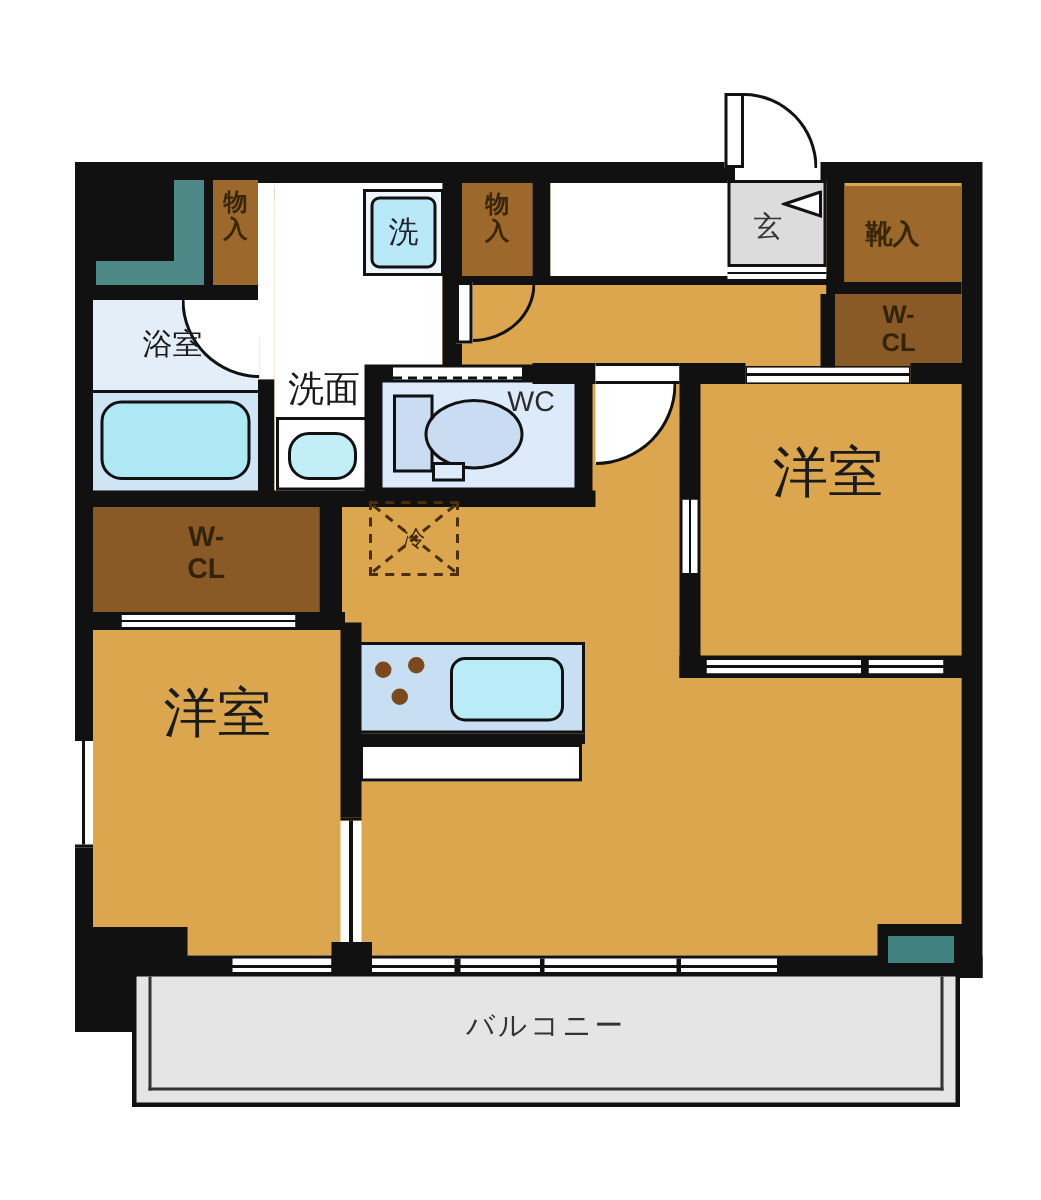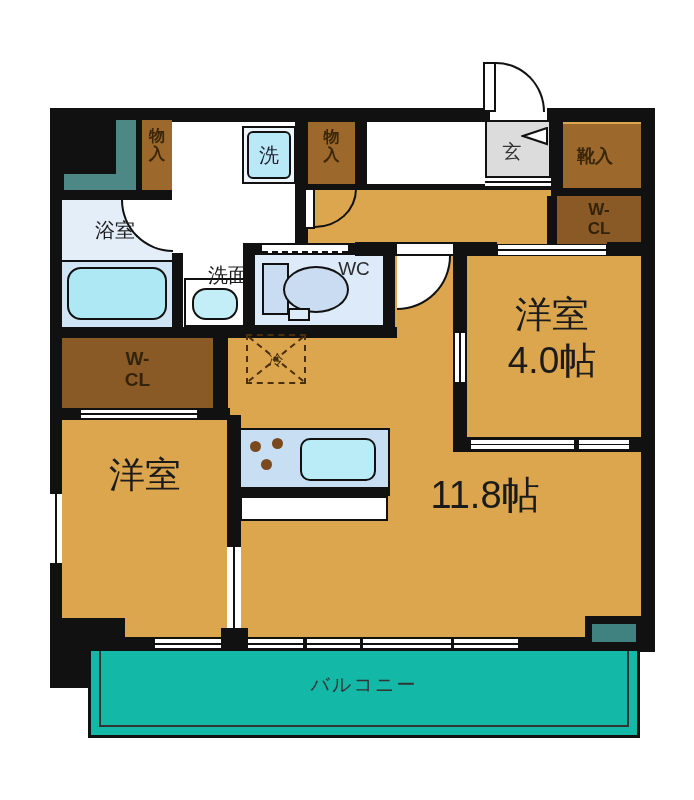--- a/index.html
+++ b/index.html
@@ -57,21 +57,21 @@
   <div class="a w" style="left:172px;top:253px;width:11px;height:84px;"></div>
 
   <div class="a white" style="left:183px;top:122px;width:112px;height:205px;"></div>
   <div class="a" style="left:242px;top:126px;width:54px;height:58px;background:#eef6fc;border:2px solid #111;">
     <div class="a" style="left:3px;top:3px;width:44px;height:48px;background:#b9e9f6;border:2px solid #111;border-radius:6px;display:flex;align-items:center;justify-content:center;">
       <span class="lbl" style="font-size:20px;color:#223;">洗</span>
     </div>
   </div>
   <div class="a" style="left:184px;top:278px;width:63px;height:49px;background:#fff;border:2px solid #111;"></div>
   <div class="a" style="left:192px;top:288px;width:46px;height:32px;background:#c3eef8;border:2px solid #111;border-radius:14px;"></div>
-  <div class="a lbl" style="left:184px;top:263px;width:64px;font-size:20px;margin-left:12px;">洗面</div>
+  <div class="a lbl" style="left:184px;top:245px;width:64px;font-size:24px;">洗面</div>
 
   <div class="a w" style="left:295px;top:120px;width:13px;height:127px;"></div>
   <div class="a brown" style="left:308px;top:122px;width:47px;height:62px;"></div>
   <div class="a vlbl" style="left:308px;top:128px;width:47px;font-size:16px;">
     <div>物</div>
       <div>入</div>
   </div>
   <div class="a w" style="left:308px;top:184px;width:245px;height:6px;"></div>
   <div class="a white" style="left:304px;top:188px;width:11px;height:41px;border:2px solid #111;"></div>
   <div class="a" style="left:315px;top:189px;width:42px;height:39px;border-bottom-right-radius:100% 100%;border-right:2px solid #111;border-bottom:2px solid #111;"></div>
@@ -137,42 +137,40 @@
 
   <div class="a winh" style="left:497px;top:244px;width:110px;height:12px;border:1px solid #111;"></div>
   <div class="a w" style="left:607px;top:242px;width:36px;height:14px;"></div>
   <div class="a w" style="left:453px;top:242px;width:14px;height:210px;"></div>
   <div class="a winv" style="left:455px;top:332px;width:10px;height:51px;border-top:1px solid #111;border-bottom:1px solid #111;"></div>
   <div class="a w" style="left:453px;top:437px;width:190px;height:15px;"></div>
   <div class="a winh" style="left:470px;top:439px;width:105px;height:11px;border:1px solid #111;"></div>
   <div class="a winh" style="left:578px;top:439px;width:52px;height:11px;border:1px solid #111;"></div>
   <div class="a lbl" style="left:465px;top:292px;width:174px;font-size:37px;">
     <div>洋室</div>
-      <div>4.0帖</div>
   </div>
 
   <div class="a w" style="left:227px;top:415px;width:14px;height:130px;"></div>
   <div class="a winv" style="left:227px;top:545px;width:14px;height:85px;border-top:2px solid #111;"></div>
   <div class="a lbl" style="left:66px;top:452px;width:158px;font-size:36px;">
     <div>洋室</div>
   </div>
 
   <div class="a lbl" style="left:385px;top:472px;width:200px;">
-      <div style="font-size:38px;">11.8帖</div>
   </div>
 
   <div class="a w" style="left:50px;top:637px;width:605px;height:15px;"></div>
   <div class="a winh" style="left:155px;top:639px;width:66px;height:11px;"></div>
   <div class="a winh" style="left:247px;top:639px;width:271px;height:11px;"></div>
   <div class="a w" style="left:303px;top:639px;width:4px;height:11px;"></div>
   <div class="a w" style="left:360px;top:639px;width:3px;height:11px;"></div>
   <div class="a w" style="left:451px;top:639px;width:3px;height:11px;"></div>
   <div class="a w" style="left:221px;top:628px;width:27px;height:26px;"></div>
   <div class="a w" style="left:50px;top:618px;width:75px;height:70px;"></div>
   <div class="a w" style="left:585px;top:616px;width:58px;height:34px;"></div>
   <div class="a" style="left:592px;top:624px;width:44px;height:18px;background:#3f8280;"></div>
 
-  <div class="a" style="left:88px;top:648px;width:552px;height:90px;background:#14b8a6;border:3px solid #111;">
+  <div class="a" style="left:88px;top:648px;width:552px;height:90px;background:#e5e5e5;border:3px solid #111;">
     <div class="a" style="left:8px;top:0;right:8px;bottom:8px;border-left:2px solid #333;border-right:2px solid #333;border-bottom:2px solid #333;"></div>
     <div class="a lbl" style="left:0;top:22px;width:100%;font-size:19px;color:#333;letter-spacing:2px;">バルコニー</div>
   </div>
 
 </div>
 
 </body></html>

